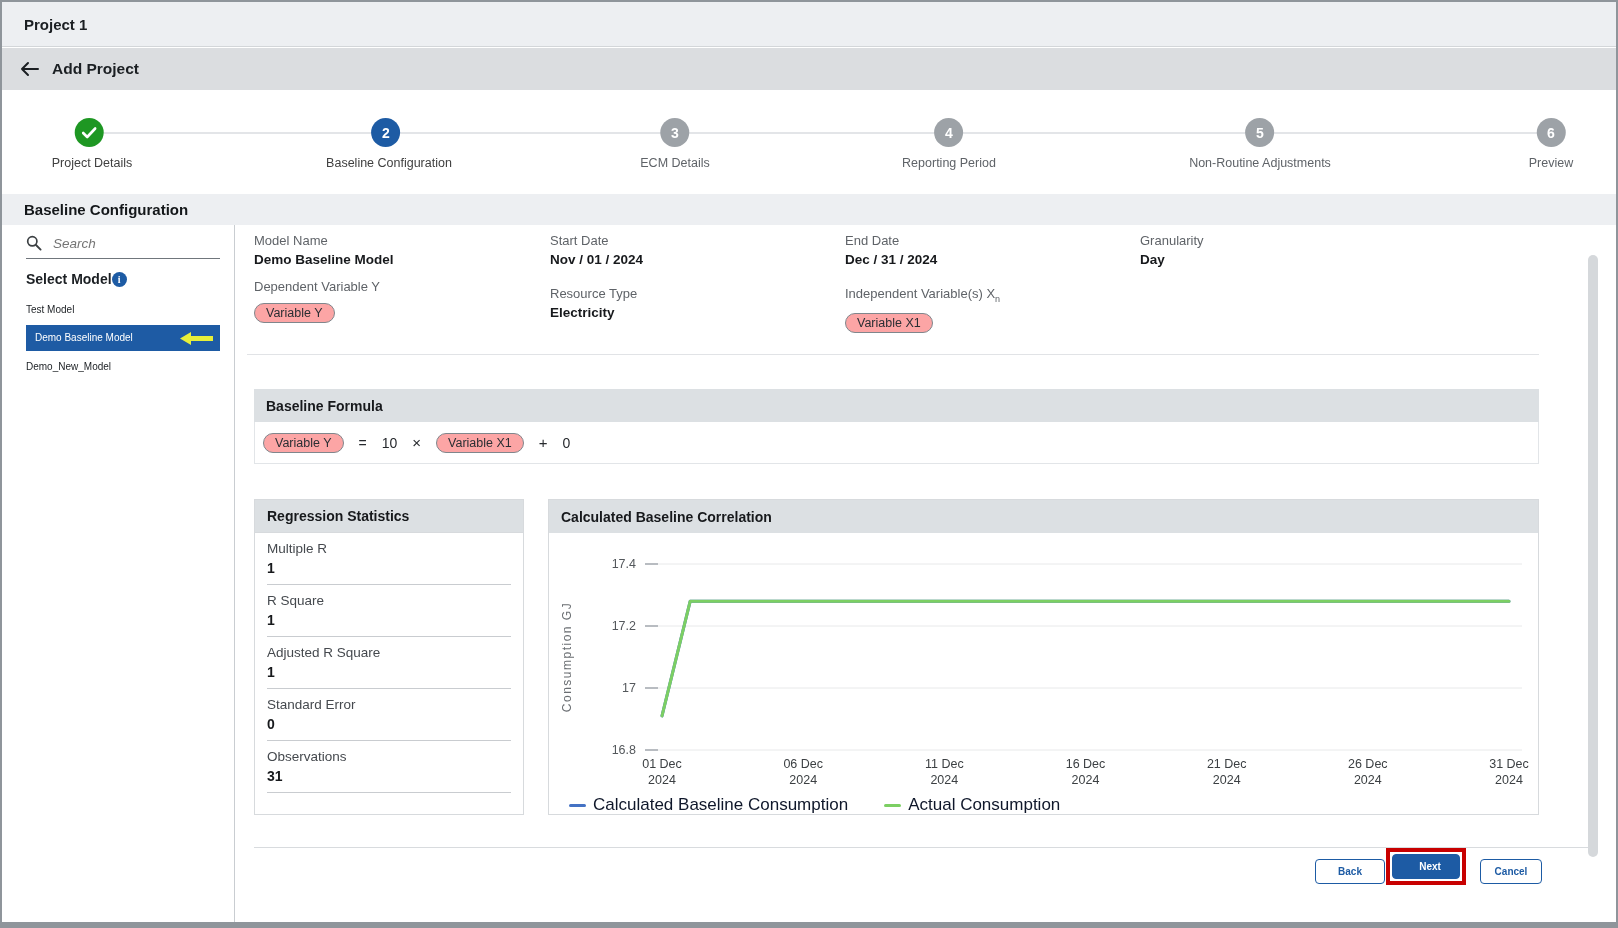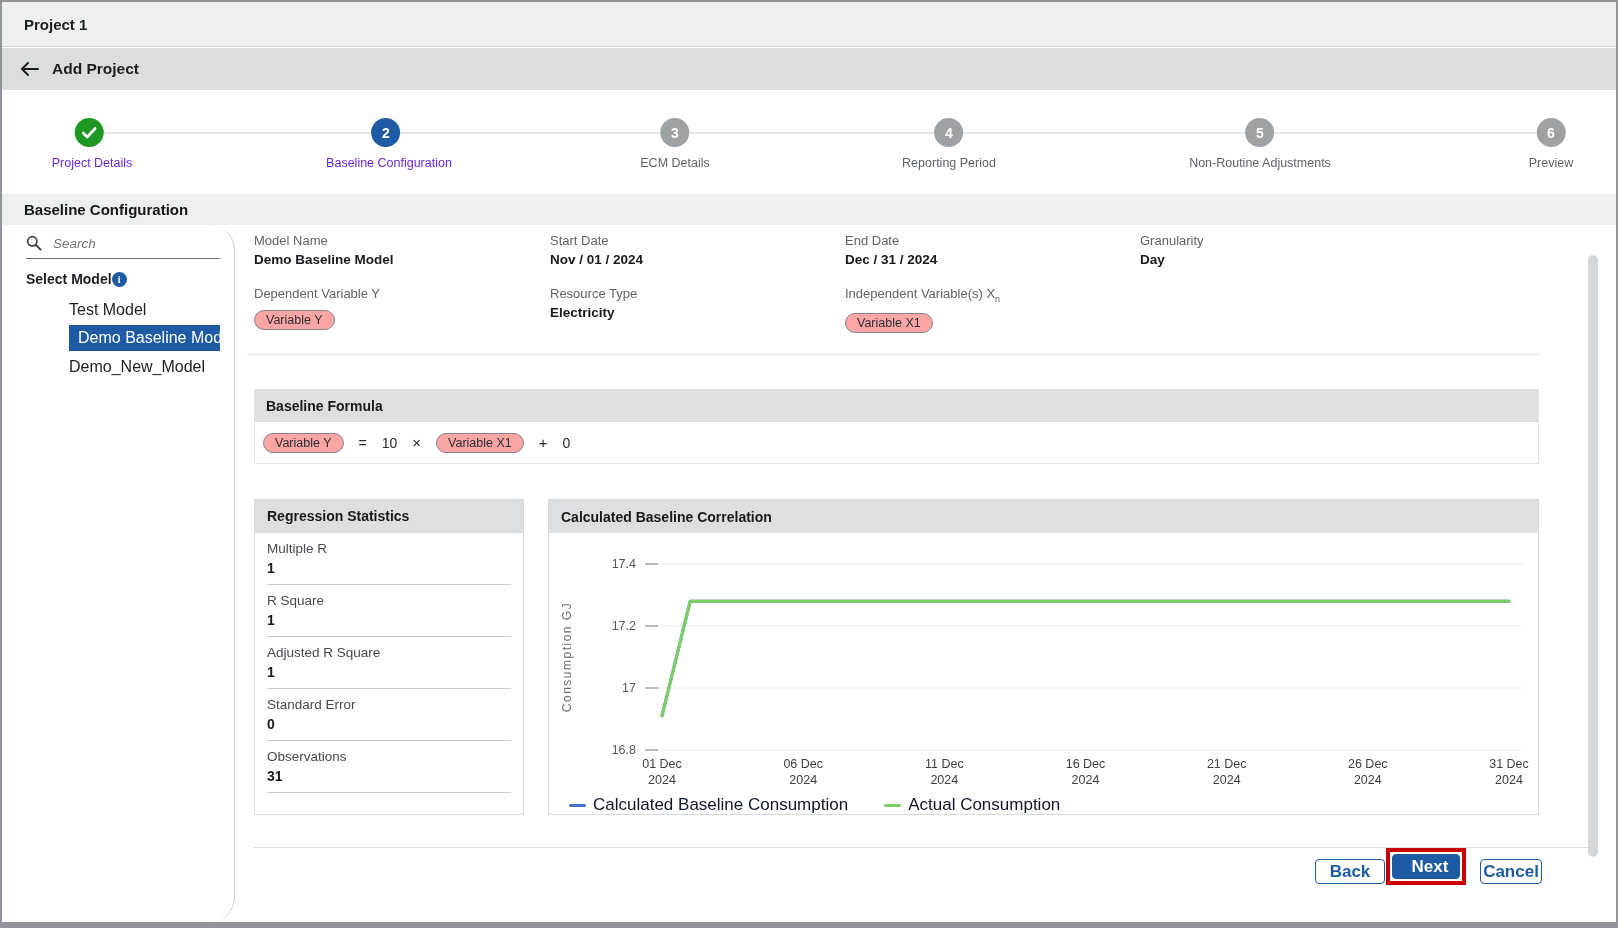--- a/index.html
+++ b/index.html
@@ -20,44 +20,44 @@
   
   .stepper { position:absolute; top:88px; left:0; right:0; height:104px; background:#fff; }
   .step-line { position:absolute; top:42px; left:87px; width:1462px; height:2px; background:#e3e5e8; }
   .step { position:absolute; top:28px; transform:translateX(-50%); text-align:center; cursor:pointer; }
   .circle { width:29px; height:29px; border-radius:50%; margin:0 auto; display:flex;
             align-items:center; justify-content:center; color:#fff; font-weight:bold; font-size:14px; }
   .circle.completed { background:#1e9723; }
   .circle.active    { background:#1d5ba4; }
   .circle.pending   { background:#9da2a7; }
   .step-label { margin-top:9px; font-size:12.5px; white-space:nowrap; }
-  .step-label.done { color:#6d28d9;margin-left:6px; }
+  .step-label.done { color:#404040;margin-left:6px; }
   .step-label.todo { color:#5f6368; }
 
   
   .section-band { position:absolute; top:192px; left:0; right:0; height:31px; background:#edeff2;
                   display:flex; align-items:center; padding-left:22px; font-weight:bold;
                   font-size:15px; color:#14171a; }
 
   .content { position:absolute; top:223px; left:0; right:0; bottom:0; background:#fff; }
 
   
-  .sidebar { position:absolute; top:0; left:0; width:233px; bottom:0; border-right:1px solid #c9cdd1;border-radius:25px; }
+  .sidebar { position:absolute; top:0; left:0; width:233px; bottom:0; border-right:1px solid #c9cdd1; }
   .search-row { position:absolute; top:10px; left:24px; width:194px; display:flex; align-items:center;
                 gap:11px; border-bottom:1px solid #70767c; padding-bottom:7px; }
   .search-row input { border:none; outline:none; font-style:italic; font-size:13.5px; color:#5f6368;
                       width:150px; font-family:"Liberation Sans", sans-serif; background:transparent; }
   .select-model { position:absolute; top:46px; left:24px; display:flex; align-items:center; gap:0;
                   font-weight:bold; font-size:14px; color:#1b1f23; }
   .info-icon { width:15px; height:15px; border-radius:50%; background:#1d5ba4; color:#fff;
                font-size:10px; font-weight:bold; display:flex; align-items:center; justify-content:center;
                font-family:"Liberation Serif", serif; cursor:pointer; }
   .model-list { position:absolute; top:72px; left:24px; width:194px; }
-  .model-item { height:25px; line-height:25px; font-size:16px; color:#1b1f23; margin-bottom:3px;
-                cursor:pointer; white-space:nowrap;margin-left:43px; }
+  .model-item { height:25px; line-height:25px; font-size:10px; color:#1b1f23; margin-bottom:3px;
+                cursor:pointer; white-space:nowrap; }
   .model-item.selected { background:#1e5ba4; color:#fff; height:26px; line-height:26px;
                          padding-left:9px; display:flex; align-items:center; justify-content:space-between;
                          padding-right:7px; }
 
   
   .main { position:absolute; top:0; left:234px; right:0; bottom:0; }
   .field { position:absolute; }
   .f-label { font-size:13px; color:#5f6368; }
   .f-value { font-size:13.5px; font-weight:bold; color:#17191c; margin-top:4px; }
   .chip { display:inline-block; border:1px solid #80868c; border-radius:12px; padding:2px 11px;
@@ -82,21 +82,21 @@
 
   .chart-panel { position:absolute; top:274px; left:312px; width:991px; height:316px;
                  border:1px solid #d7dadd; }
   .legend-row { display:flex; gap:36px; padding-left:20px; margin-top:2px; align-items:center; }
   .legend-item { display:flex; align-items:center; gap:7px; cursor:pointer; }
   .legend-item .dash { width:17px; height:3px; border-radius:2px; }
   .legend-item .ltext { font-size:17px; font-weight:normal; color:#0f172a; }
 
   .footer-divider { position:absolute; top:622px; left:18px; width:1339px; height:1px; background:#d8dbde; }
   .btn { position:absolute; top:634px; height:25px; border:1.5px solid #1d5ba4; border-radius:4px;
-         background:#fff; color:#1d5ba4; font-weight:bold; font-size:17px; cursor:pointer;
+         background:#fff; color:#1d5ba4; font-weight:bold; font-size:10px; cursor:pointer;
          font-family:"Liberation Sans", sans-serif; }
   .btn.primary { background:#1d5ba4; color:#fff; position:static; display:block; width:68px; height:25px;padding-left:8px; }
   #back-btn { left:1079px; width:70px; }
   #cancel-btn { left:1244px; width:62px; }
   .red-box { position:absolute; top:623px; left:1150px; border:4px solid #c80000; padding:2px; background:#fff; }
 
   .scroll-thumb { position:absolute; right:18px; top:253px; width:10px; height:602px;
                   background:#d5d8db; border-radius:5px; cursor:grab; }
   sub { font-size:9px; }
 </style>
@@ -190,21 +190,21 @@
       </div>
       <div class="field" style="left:609px; top:8px;">
         <div class="f-label">End Date</div>
         <div class="f-value">Dec / 31 / 2024</div>
       </div>
       <div class="field" style="left:904px; top:8px;">
         <div class="f-label">Granularity</div>
         <div class="f-value">Day</div>
       </div>
 
-      <div class="field" style="left:18px; top:61px;">
+      <div class="field" style="left:18px; top:54px;">
         <div class="f-label">Dependent Variable Y</div>
         <div style="margin-top:9px;"><span class="chip">Variable Y</span></div>
       </div>
       <div class="field" style="left:314px; top:61px;">
         <div class="f-label">Resource Type</div>
         <div class="f-value">Electricity</div>
       </div>
       <div class="field" style="left:609px; top:61px;">
         <div class="f-label">
           <span>Independent Variable(s) X</span><sub>n</sub>

